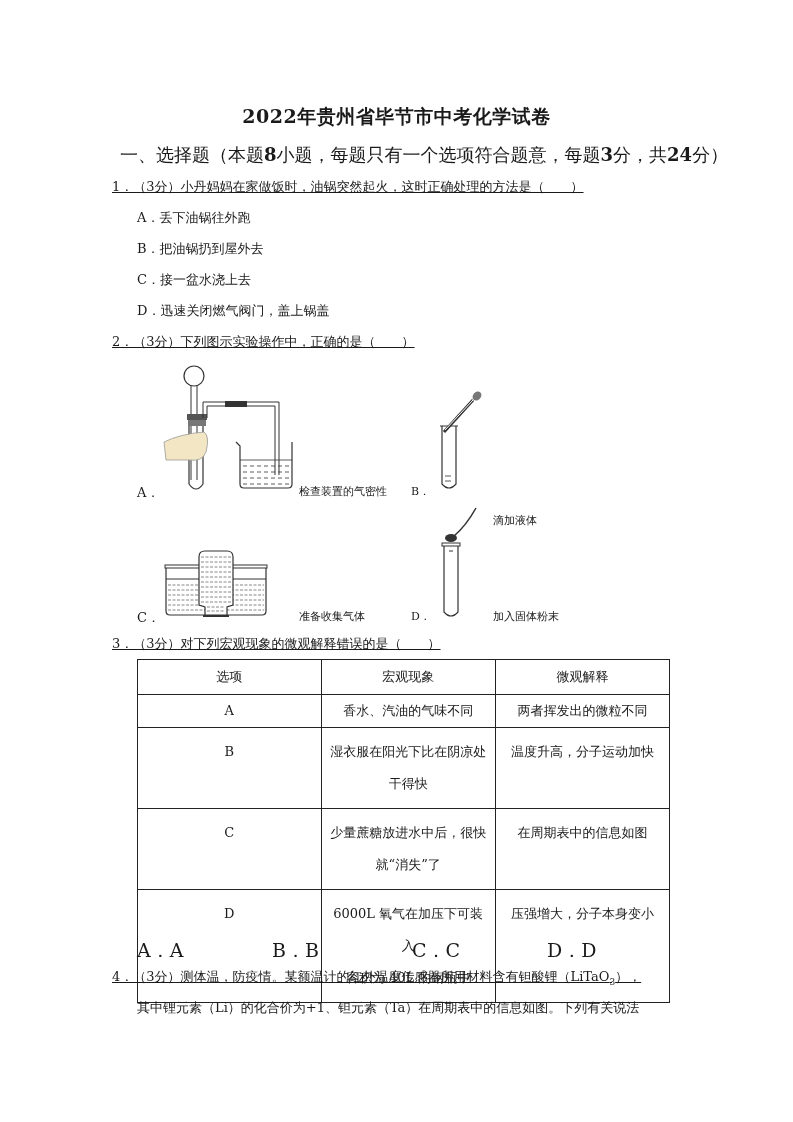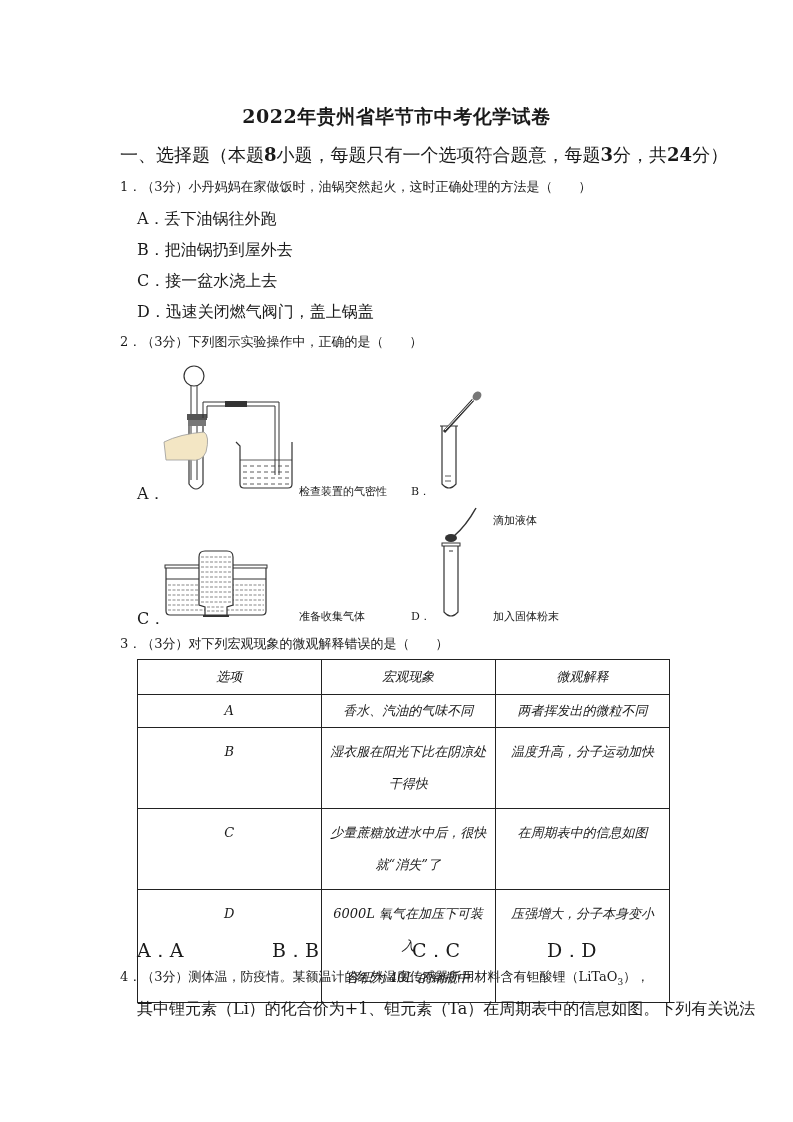--- a/index.html
+++ b/index.html
@@ -8,31 +8,31 @@
     font-family: "DejaVu Serif", "Liberation Serif", serif;
     color: #1a1a1a; font-size: 13px;
   }
   .abs { position: absolute; white-space: nowrap; }
   .title {
     left: 0; width: 793px; top: 104px; text-align: center;
     font-size: 19px; font-weight: bold; letter-spacing: 0.5px;
   }
   .section { left: 120px; top: 143px; font-size: 18px; }
   .section b { font-weight: bold; }
-  .q { left: 120px; font-size: 13px; }
-  .opt { left: 137px; font-size: 16px; }
+  .q { left: 112px; font-size: 13px; text-decoration: underline; }
+  .opt { left: 137px; font-size: 13px; }
   .fig { position: absolute; }
   .caption { font-size: 11px; }
   table.exp {
     position: absolute; left: 137px; top: 659px; width: 533px;
     border-collapse: collapse; font-size: 13px;
   }
   table.exp td {
     border: 1.5px solid #222; text-align: center; vertical-align: top;
-    padding: 8px 6px; line-height: 32px; font-style: italic;
+    padding: 8px 6px; line-height: 32px;
   }
   table.exp tr.head td { padding: 6px; line-height: 22px; }
   table.exp tr.row1 td { line-height: 22px; padding: 5px 6px; }
   .ans { top: 938px; font-size: 19px; }
   sub { font-size: 9px; }
 </style>
 </head>
 <body>
 
 <div class="abs title">2022年贵州省毕节市中考化学试卷</div>

